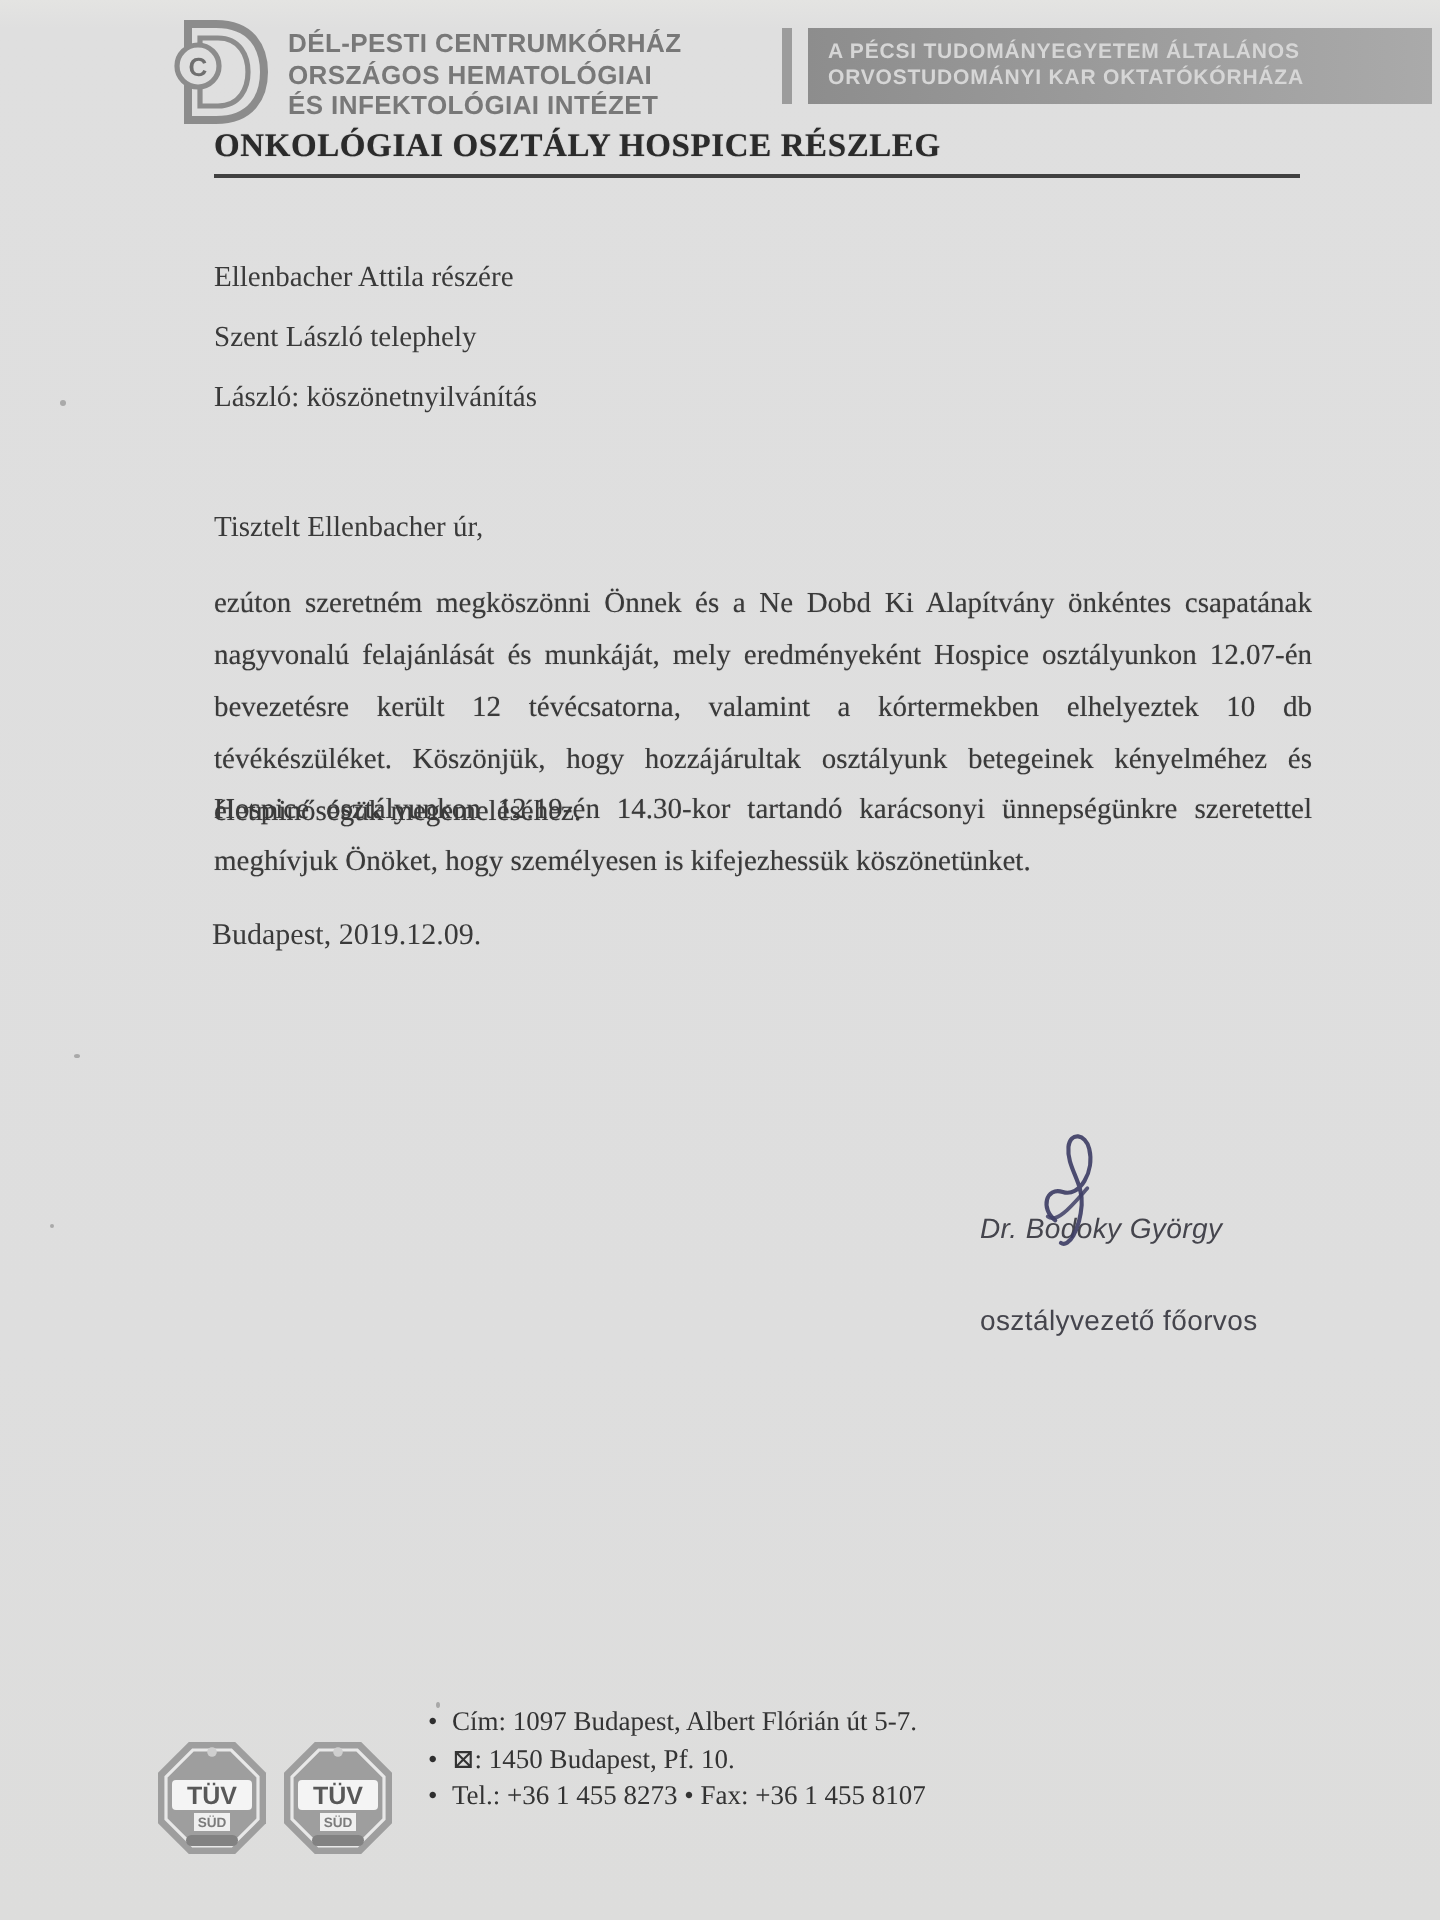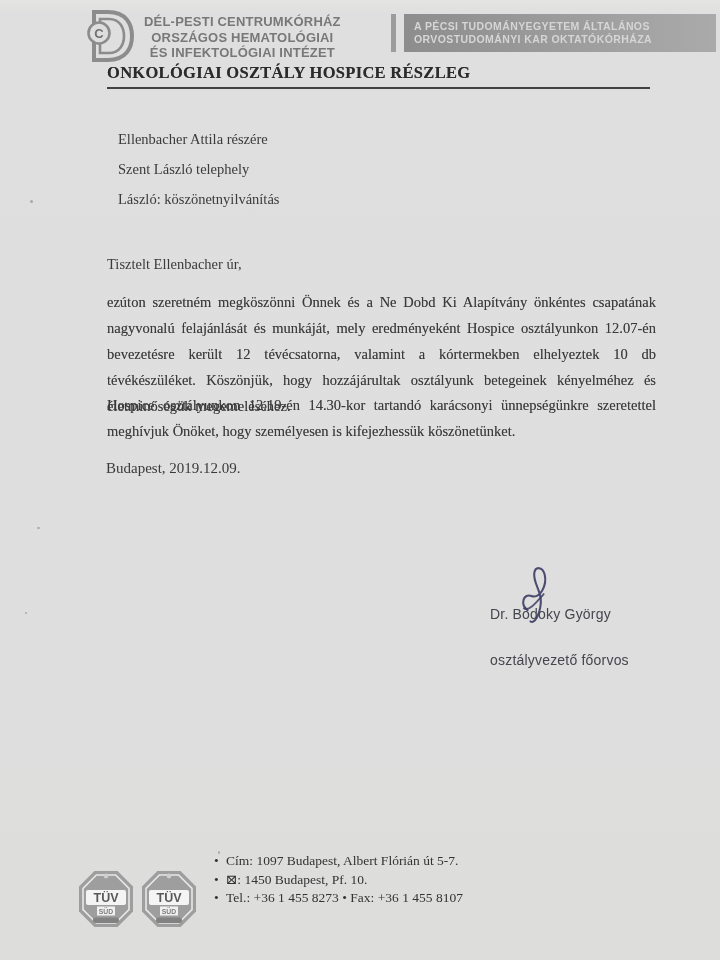--- a/index.html
+++ b/index.html
@@ -10,55 +10,55 @@
     font-family:"Liberation Serif","DejaVu Serif",serif;
     color:#3c3c3c;
   }
   
   .logo-block{position:absolute;left:85px;top:9px;display:flex;align-items:flex-start;}
   .logo-mark{width:50px;height:54px;flex:0 0 auto;}
   .org-lines{
     margin-left:9px;margin-top:5px;
     font-family:"Liberation Sans","DejaVu Sans",sans-serif;
     font-weight:bold;font-size:13px;line-height:15.5px;
-    color:#787878;letter-spacing:.2px;white-space:nowrap;text-align:center;
+    color:#787878;letter-spacing:.2px;white-space:nowrap;
   }
   .badge-group{position:absolute;left:391px;top:14px;display:flex;}
   .badge-bar{width:5px;height:38px;background:#9c9c9c;margin-right:8px;}
   .badge{
     width:312px;height:38px;box-sizing:border-box;
     background:linear-gradient(90deg,#8d8d8d,#a3a3a3 75%,#aaaaaa);
     color:#d6d6d6;font-family:"Liberation Sans","DejaVu Sans",sans-serif;
     font-size:10.5px;font-weight:bold;letter-spacing:.4px;line-height:13px;
     padding:6px 0 0 10px;white-space:nowrap;
   }
   
   .dept-title{
     position:absolute;left:107px;top:63px;width:543px;
     font-size:16.5px;font-weight:bold;color:#2b2b2b;letter-spacing:.3px;
     padding-bottom:4px;border-bottom:2px solid #414141;
     text-shadow:0 0 .5px rgba(50,50,50,.6);white-space:nowrap;
   }
   
-  .recipient{position:absolute;left:118px;top:124px;font-size:14.5px;line-height:30px;color:#3a3a3a;}
+  .recipient{position:absolute;left:107px;top:124px;font-size:14.5px;line-height:30px;color:#3a3a3a;}
   .salutation{position:absolute;left:107px;top:256px;font-size:14.5px;color:#3a3a3a;}
   .para{
     position:absolute;left:107px;width:549px;margin:0;
     font-size:14.5px;line-height:26px;text-align:justify;color:#3a3a3a;
     text-shadow:0 0 .4px rgba(60,60,60,.5);
   }
   .para-1{top:289px;}
   .para-2{top:392px;}
   .dateline{position:absolute;left:106px;top:460px;font-size:15px;color:#3a3a3a;}
   
   .sig-scribble{position:absolute;left:517px;top:563px;width:42px;height:66px;z-index:2;}
   .sig-name{
     position:absolute;left:490px;top:606px;
     font-family:"Liberation Sans","DejaVu Sans",sans-serif;
-    font-size:14px;color:#45454d;letter-spacing:.2px;white-space:nowrap;
+    font-size:14px;color:#45454d;letter-spacing:.2px;white-space:nowrap;font-style:italic;
   }
   .sig-role{
     position:absolute;left:490px;top:652px;
     font-family:"Liberation Sans","DejaVu Sans",sans-serif;
     font-size:14px;color:#45454d;letter-spacing:.2px;white-space:nowrap;
   }
   
   .cert-badges{position:absolute;left:78px;top:870px;display:flex;gap:7px;text-align:right;}
   .tuv{width:56px;height:60px;}
   .contact-list{position:absolute;left:214px;top:852px;list-style:none;margin:0;padding:0;

